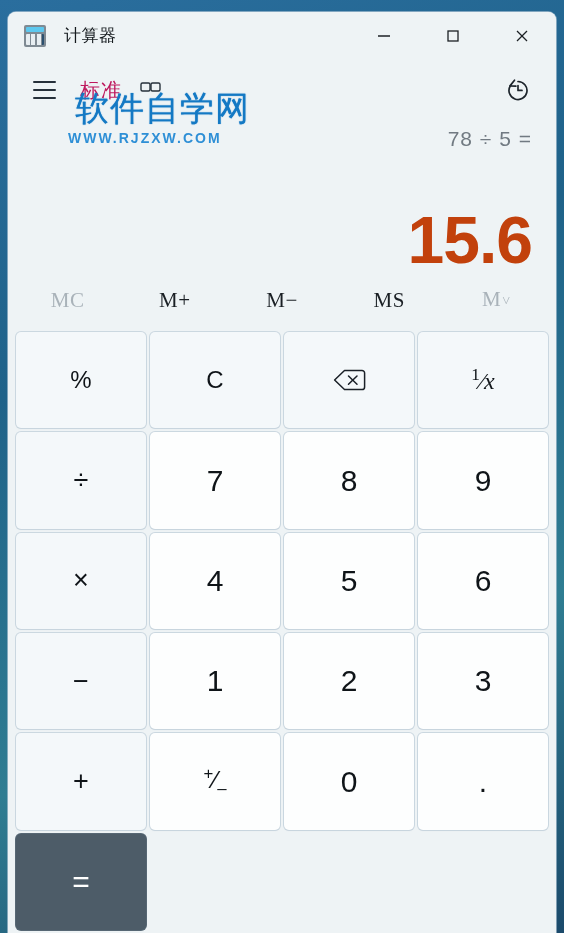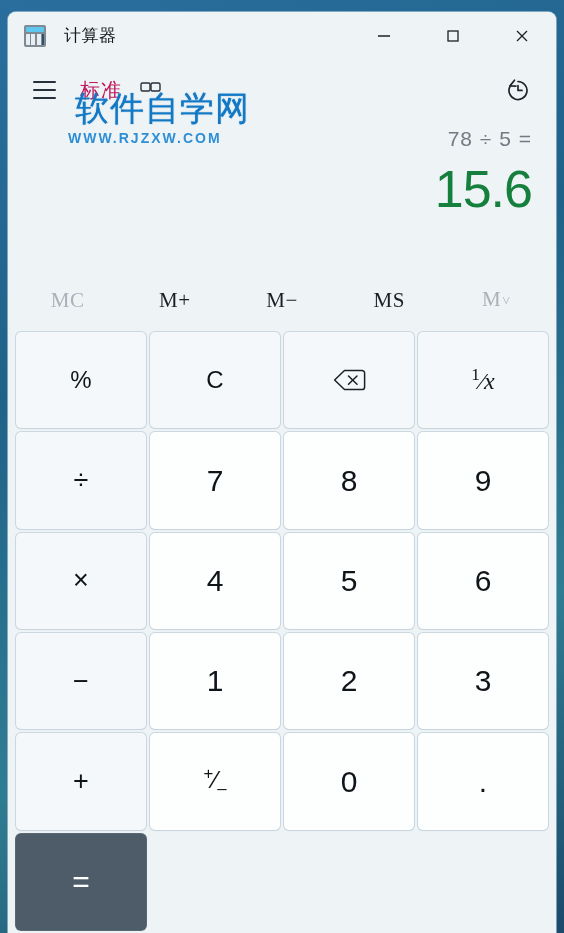--- a/index.html
+++ b/index.html
@@ -161,35 +161,35 @@
     letter-spacing: 2.0px;
     margin-top: 6px;
   }
 
   
   .display {
     flex: 0 0 152px;
     display: flex;
     flex-direction: column;
     align-items: flex-end;
-    justify-content: flex-start;
+    justify-content: space-between;
     padding-right: 24px;
     box-sizing: border-box;
     margin-left: 12px;
   }
   .expression {
     font-size: 21px;
     color: #717a82;
     margin-top: 6px;
     letter-spacing: 1px;
   }
   .result {
-    font-size: 52px;
-    color: #15803d;
-    font-weight: 400;
+    font-size: 66px;
+    color: #c2410c;
+    font-weight: 700;
     line-height: 1;
     margin-top: 12px;
     letter-spacing: -1px;
   }
 
   
   .memory-row {
     flex: 0 0 52px;
     display: flex;
     align-items: center;

